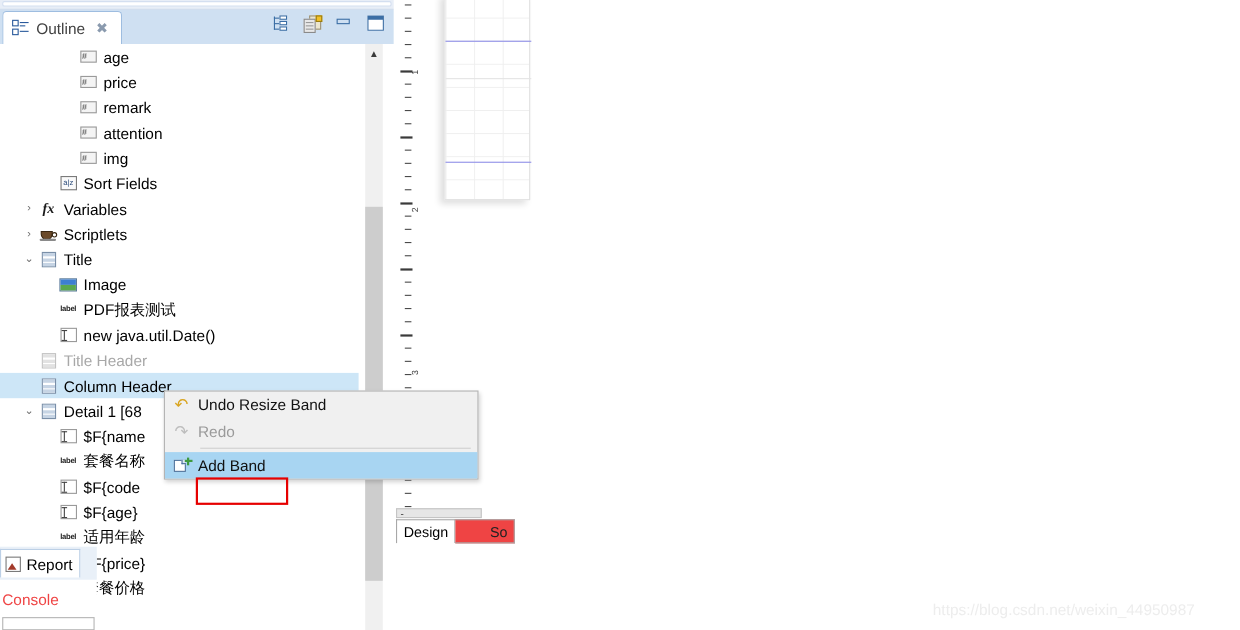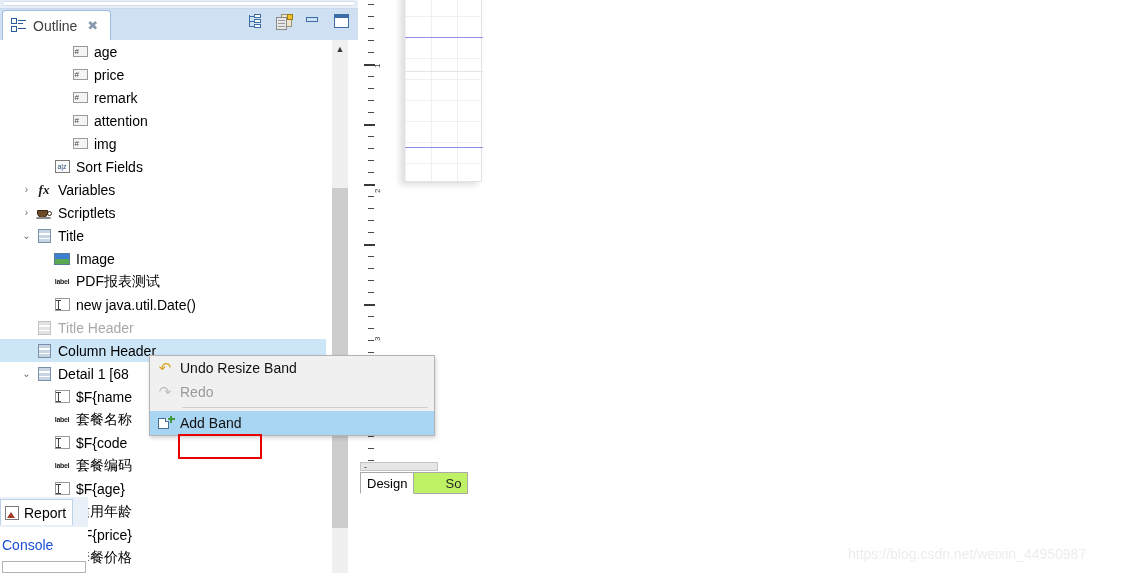--- a/index.html
+++ b/index.html
@@ -374,21 +374,21 @@
     padding: 0 6px;
     display: flex;
     align-items: center;
     font-size: 13px;
     background: #ffffff;
     border: 1px solid #a8a8a8;
     box-sizing: border-box;
     color: #000;
   }
   .dtab.active { border-bottom-color: #ffffff; background: #ffffff; }
-  .dtab.inactive { background: #bef264; color: #222; border-left: none; padding-left: 31px; }
+  .dtab.inactive { background: #ef4444; color: #222; border-left: none; padding-left: 31px; }
   #design-tabs-bar {
     position: absolute;
     left: 2px; top: 462px;
     width: 78px; height: 9px;
     background: #e6e6e6;
     border: 1px solid #c4c4c4;
     box-sizing: border-box;
   }
   #design-tabs-bar .minus {
     position: absolute;
@@ -432,21 +432,21 @@
   .ic-report i.peak {
     left: 1px; bottom: 1px;
     width: 0; height: 0;
     border-left: 4px solid transparent;
     border-right: 4px solid transparent;
     border-bottom: 6px solid #a33a2a;
   }
   #bp-console {
     position: absolute;
     left: 2px; top: 40px;
-    font-size: 14px; color: #1d4ed8;
+    font-size: 14px; color: #ef4444;
   }
   #bp-field {
     position: absolute;
     left: 2px; top: 64px;
     width: 84px; height: 12px;
     background: #ffffff;
     border: 1px solid #b4b4b4;
     box-sizing: border-box;
   }
 
@@ -733,27 +733,20 @@
         <div class="row ind2">
           <span class="twisty"></span>
           <span class="ic">
             <span class="ic-tf">
               <i></i>
               <i class="cap-t"></i>
               <i class="cap-b"></i>
             </span>
           </span>
           <span class="lbl">$F{code</span>
-        </div>
-        <div class="row ind2">
-          <span class="twisty"></span>
-          <span class="ic">
-            <span class="ic-label">label</span>
-          </span>
-          <span class="lbl">套餐编码</span>
         </div>
         <div class="row ind2">
           <span class="twisty"></span>
           <span class="ic">
             <span class="ic-tf">
               <i></i>
               <i class="cap-t"></i>
               <i class="cap-b"></i>
             </span>
           </span>

